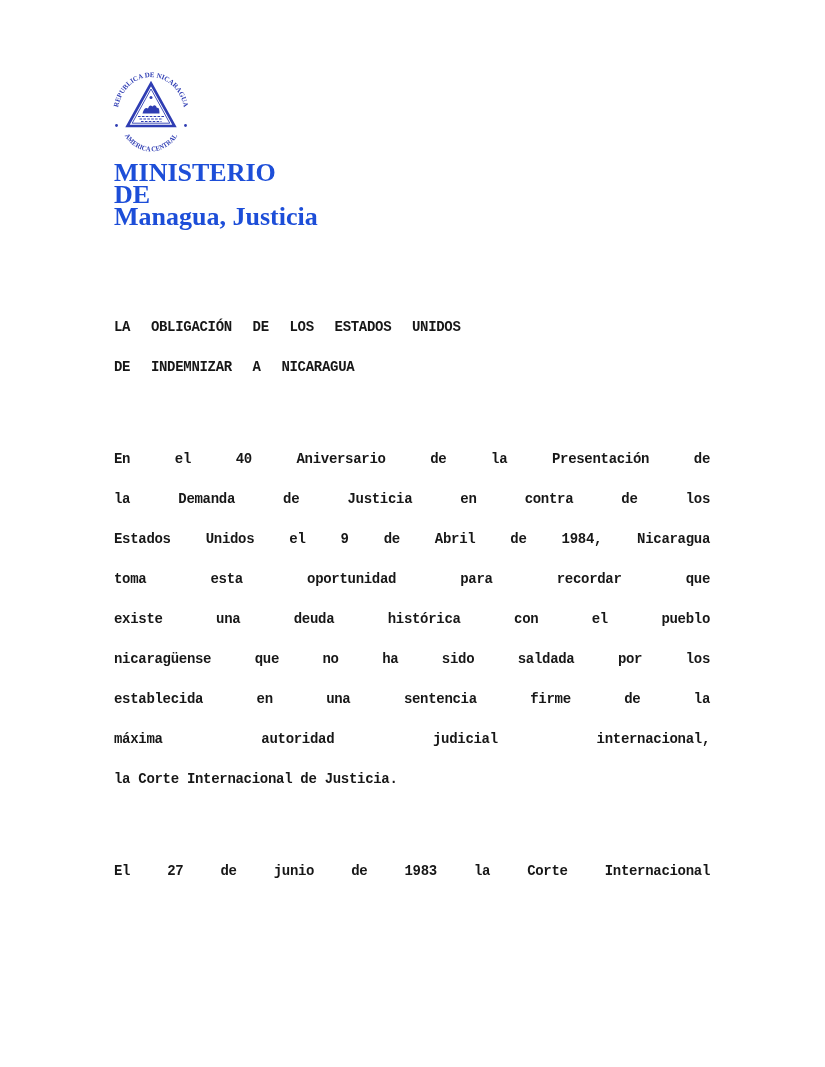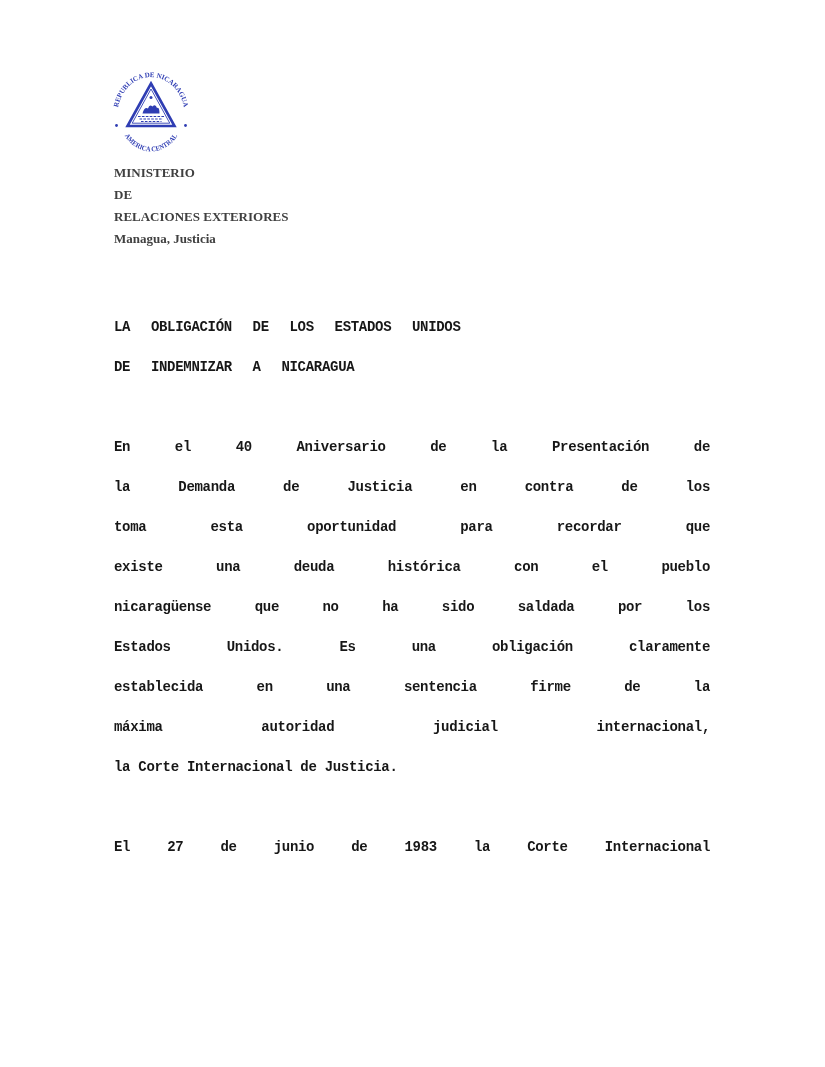--- a/index.html
+++ b/index.html
@@ -5,33 +5,33 @@
   html,body { margin:0; padding:0; background:#ffffff; }
   .page {
     position:relative; width:825px; height:1067px; background:#ffffff;
     overflow:hidden; font-family:"Liberation Sans", sans-serif;
   }
   
   .seal { position:absolute; left:110px; top:68px; width:82px; height:90px; }
   .letterhead {
     position:absolute; left:114px; top:162px;
     font-family:"Liberation Serif", serif; font-weight:700;
-    font-size:13px; line-height:22px; color:#404040;
+    font-size:26px; line-height:22px; color:#1d4ed8;
     white-space:nowrap;
   }
   .lh-line { height:22px; }
   
   .column { position:absolute; left:114px; top:307px; width:596px; }
   .tline, .line {
     font-family:"Liberation Mono", monospace; font-weight:700;
     font-size:14px; line-height:40px; height:40px;
     letter-spacing:-0.3px; color:#171717;
   }
   .tline { text-align:left; word-spacing:12.6px; white-space:nowrap; }
-  .para { margin-top:40px; }
+  .para { margin-top:52px; }
   .line.just { text-align:justify; text-align-last:justify; }
   .line.left { text-align:left; }
 </style>
 </head>
 <body>
 
 <div class="page">
 
   <svg class="seal" viewBox="0 0 82 90" aria-hidden="true">
     <defs>
@@ -57,37 +57,36 @@
         <path d="M 28 48.5 H 54.5"></path>
         <path d="M 29.5 51 H 53"></path>
         <path d="M 31 53.5 H 51.5"></path>
       </g>
     </g>
   </svg>
 
   <div class="letterhead">
     <div class="lh-line">MINISTERIO</div>
     <div class="lh-line">DE</div>
-    <div class="lh-line">RELACIONES EXTERIORES</div>
     <div class="lh-line">Managua, Justicia</div>
   </div>
 
   <div class="column">
     <div>
       <div class="tline">LA OBLIGACIÓN DE LOS ESTADOS UNIDOS</div>
       <div class="tline">DE INDEMNIZAR A NICARAGUA</div>
     </div>
     <div id="body-paragraphs">
         <div class="para">
           <div class="line just">En el 40 Aniversario de la Presentación de</div>
           <div class="line just">la Demanda de Justicia en contra de los</div>
+          <div class="line just">Estados Unidos el 9 de Abril de 1984, Nicaragua</div>
           <div class="line just">toma esta oportunidad para recordar que</div>
           <div class="line just">existe una deuda histórica con el pueblo</div>
           <div class="line just">nicaragüense que no ha sido saldada por los</div>
-          <div class="line just">Estados Unidos. Es una obligación claramente</div>
           <div class="line just">establecida en una sentencia firme de la</div>
           <div class="line just">máxima autoridad judicial internacional,</div>
           <div class="line left">la Corte Internacional de Justicia.</div>
         </div>
         <div class="para">
           <div class="line just">El 27 de junio de 1983 la Corte Internacional</div>
         </div>
       </div>
   </div>
 

